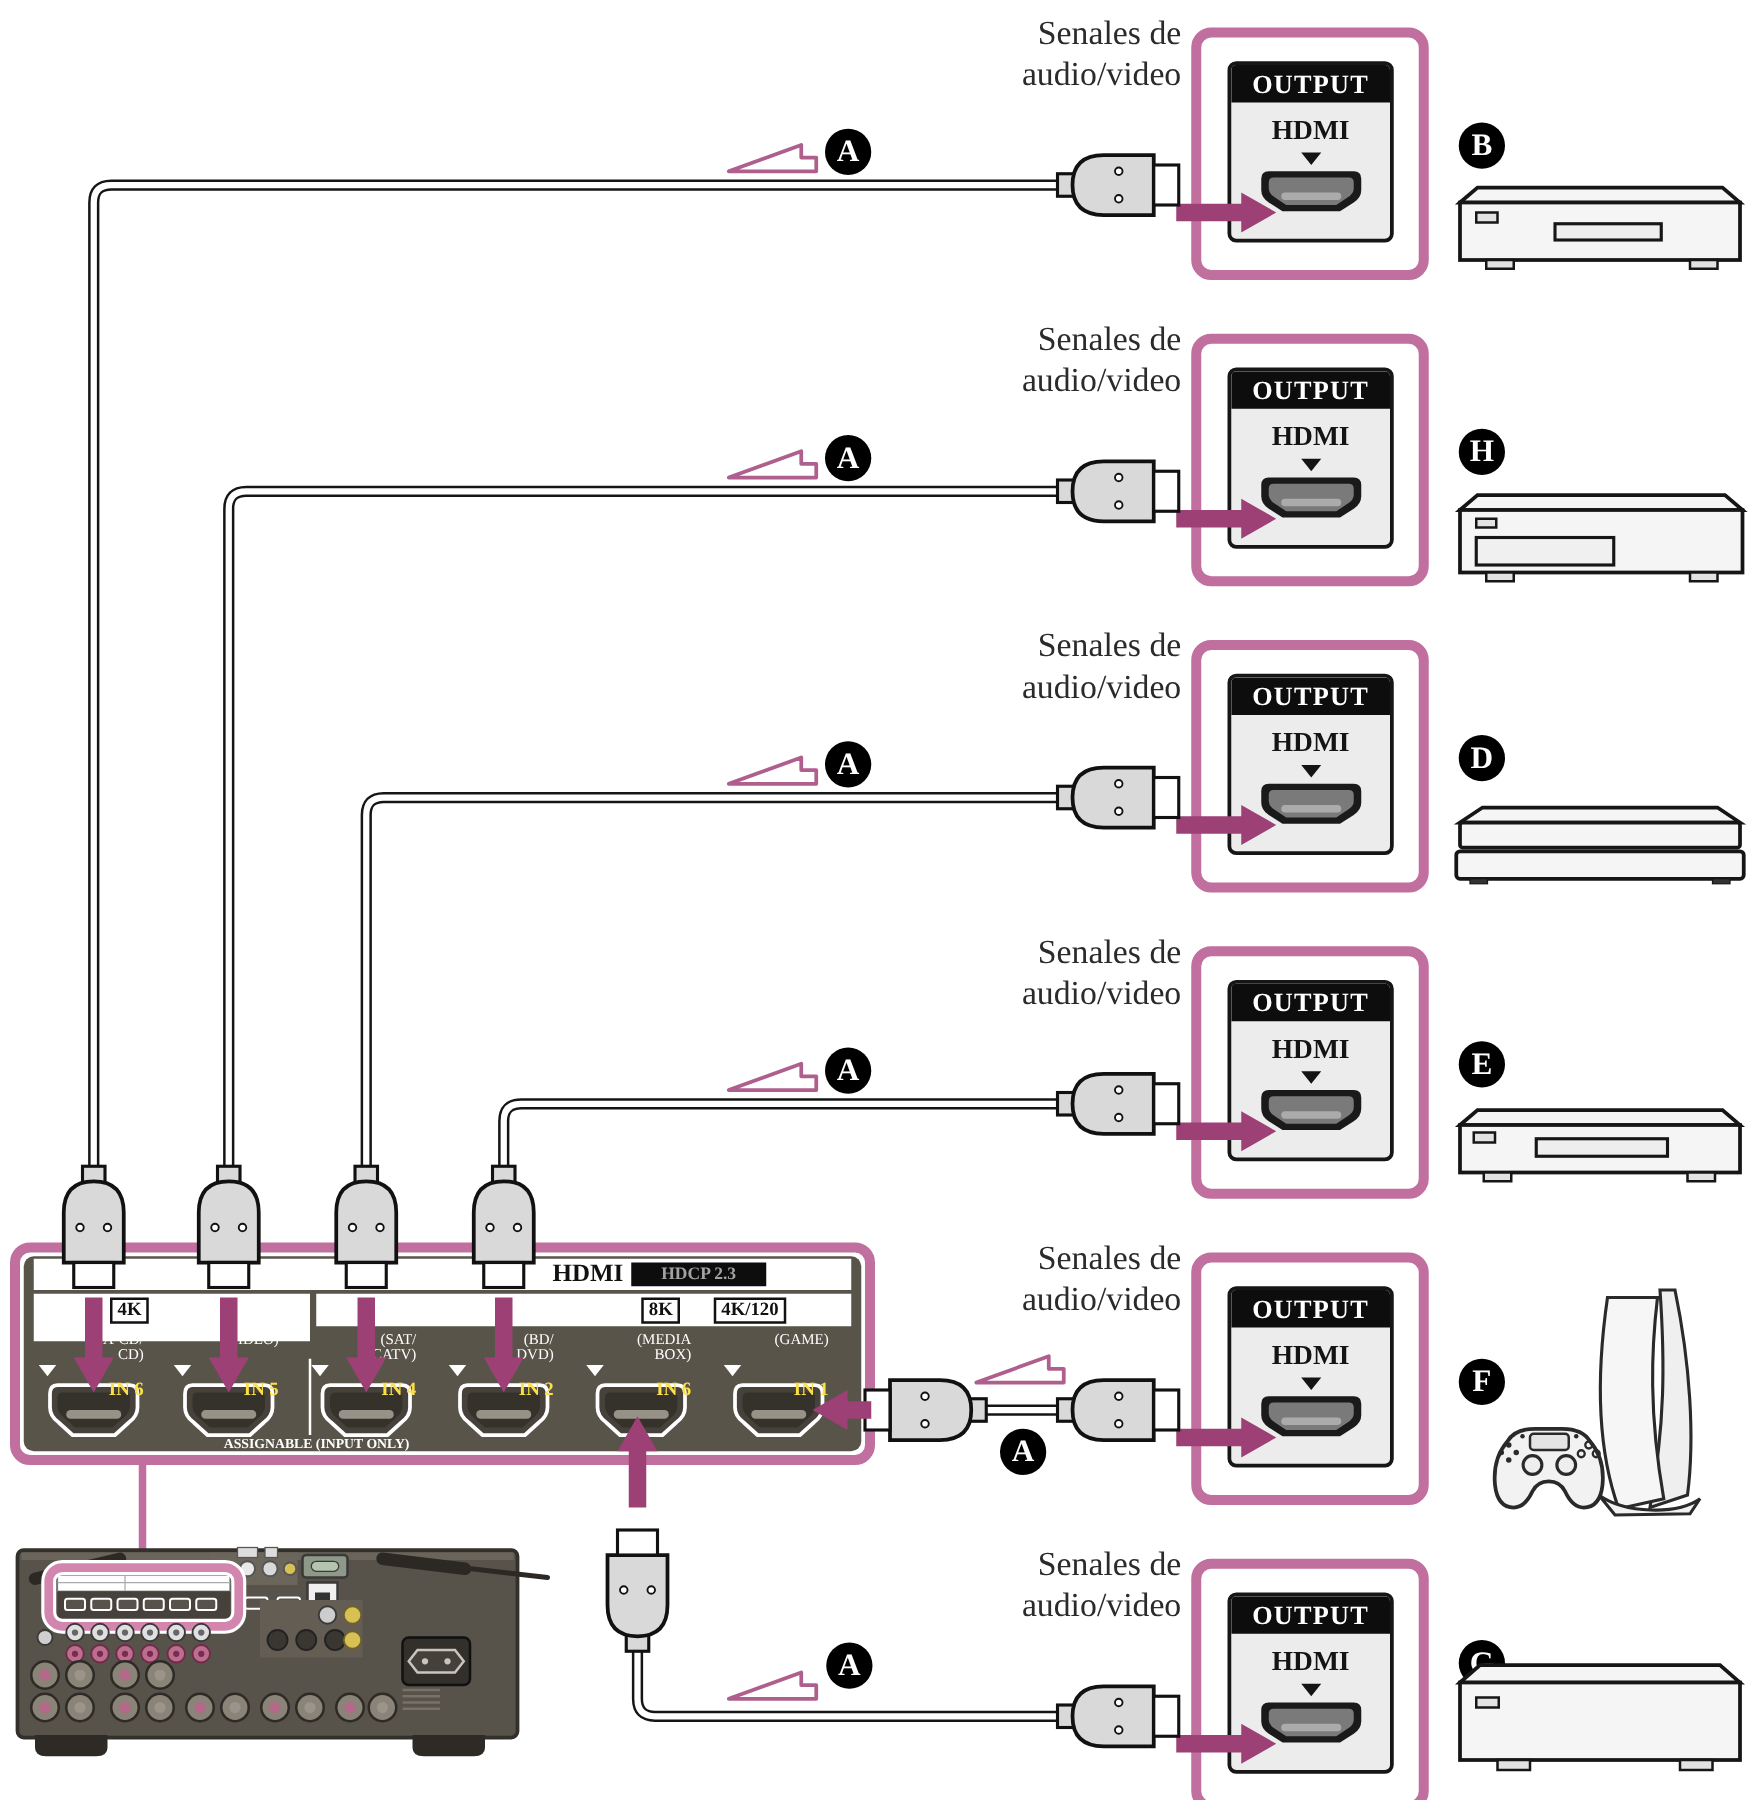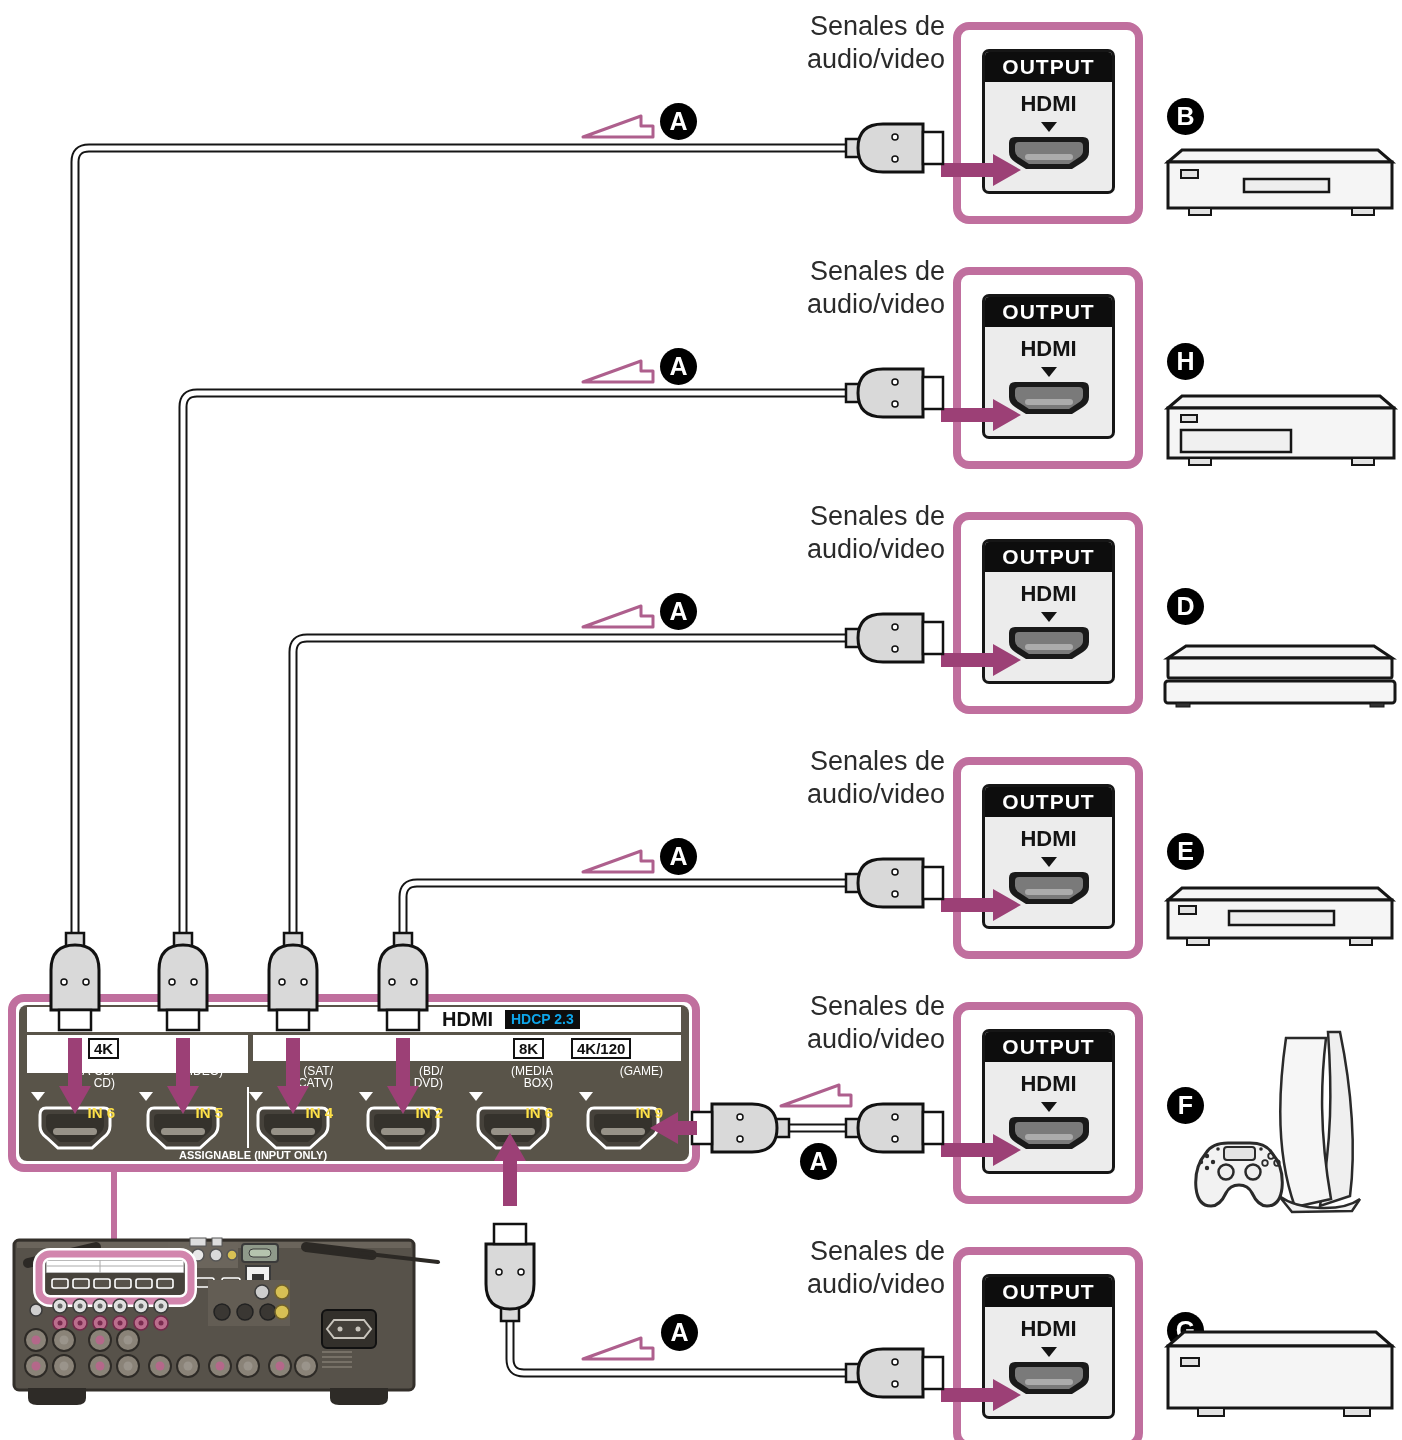--- a/index.html
+++ b/index.html
@@ -1,17 +1,17 @@
 <!DOCTYPE html>
 <html><head>
 <meta charset="utf-8">
 <style>
   html,body{margin:0;padding:0;background:#fff;}
   #canvas{position:relative;width:1402px;height:1440px;background:#fff;overflow:hidden;
-          font-family:Liberation Sans, sans-serif;}
+          font-family:Liberation Serif, serif;}
   #overlay{position:absolute;left:0;top:0;z-index:5;}
   .cb{fill:none;stroke:#151515;stroke-width:9;}
   .cw{fill:none;stroke:#ffffff;stroke-width:5;}
 
   
   .unit{position:absolute;left:780px;width:622px;height:245px;z-index:2;}
   .sig{position:absolute;left:0;top:0;width:165px;text-align:right;
        font-size:27px;line-height:33px;color:#2b2b2b;}
   .obox{position:absolute;left:173px;top:0;width:190px;height:202px;box-sizing:border-box;
         border:8px solid #c06f9e;border-radius:16px;background:#fff;margin-top:12px;}
@@ -28,22 +28,22 @@
         font-weight:bold;font-size:25px;display:flex;align-items:center;justify-content:center;z-index:6;}
   .amark{position:absolute;width:37px;height:37px;border-radius:50%;background:#000;color:#fff;
         font-weight:bold;font-size:25px;display:flex;align-items:center;justify-content:center;z-index:6;}
 
   
   #panel{position:absolute;left:8px;top:994px;width:692px;height:178px;box-sizing:border-box;
         border:8px solid #c06f9e;border-radius:16px;background:#fff;padding:3px;z-index:2;}
   #panel-in{position:relative;width:100%;height:100%;background:#595449;border-radius:8px;}
   .strip{position:absolute;background:#fff;height:25px;}
   .p-hdmi{position:absolute;left:415px;top:0;font-size:20px;font-weight:bold;color:#111;line-height:25px;}
-  .hdcp{position:absolute;left:478px;top:3px;background:#0d0d0d;color:#0ea5e9;font-weight:bold;
-        font-size:14px;line-height:19px;padding:0 6px;}
+  .hdcp{position:absolute;left:478px;top:3px;background:#0d0d0d;color:#a3a3a3;font-weight:bold;
+        font-size:14px;line-height:19px;padding:0 24px;}
   .kbadge{position:absolute;top:3px;background:#fff;border:2.5px solid #111;color:#111;
         font-weight:bold;font-size:15px;line-height:17px;padding:0 4px;}
   .igroup{position:absolute;top:60px;width:104px;height:100px;}
   .isub{text-align:right;padding-right:12px;font-size:12px;line-height:12px;color:#fff;height:24px;}
   .iname-row{position:relative;height:16px;}
   .itri{position:absolute;left:8px;top:3px;width:0;height:0;border-left:7px solid transparent;
         border-right:7px solid transparent;border-top:9px solid #fff;}
   .iname{position:absolute;right:12px;top:0;font-size:15px;font-weight:bold;color:#fde047;margin-top:15px;}
   .iport{display:block;margin:1px auto 0 auto;}
   .gdivider{position:absolute;left:228px;top:82px;width:2px;height:61px;background:#fff;}
@@ -555,21 +555,21 @@
           <rect x="15" y="22" width="44" height="7" rx="3.5" fill="#979288"></rect>
         </svg>
       </div>
       <div class="igroup" style="left:552px">
         <div class="isub">
             <div></div>
             <div>(GAME)</div>
           </div>
         <div class="iname-row">
             <span class="itri"></span>
-            <span class="iname">IN 9</span>
+            <span class="iname">IN 1</span>
           </div>
         <svg class="iport" width="74" height="44" viewBox="0 0 74 44">
           <path d="M8,2 H66 Q72,2 72,9 V20 Q72,27 65,32 L54,42 H20 L9,32 Q2,27 2,20 V9 Q2,2 8,2 Z" fill="#46423b" stroke="#fff" stroke-width="3"></path>
           <path d="M12,8 H62 Q66,8 66,12 V19 Q66,24 61,28 L52,36 H22 L13,28 Q8,24 8,19 V12 Q8,8 12,8 Z" fill="#35322c"></path>
           <rect x="15" y="22" width="44" height="7" rx="3.5" fill="#979288"></rect>
         </svg>
       </div>
 
       <div class="assignable">ASSIGNABLE (INPUT ONLY)</div>
     </div>

